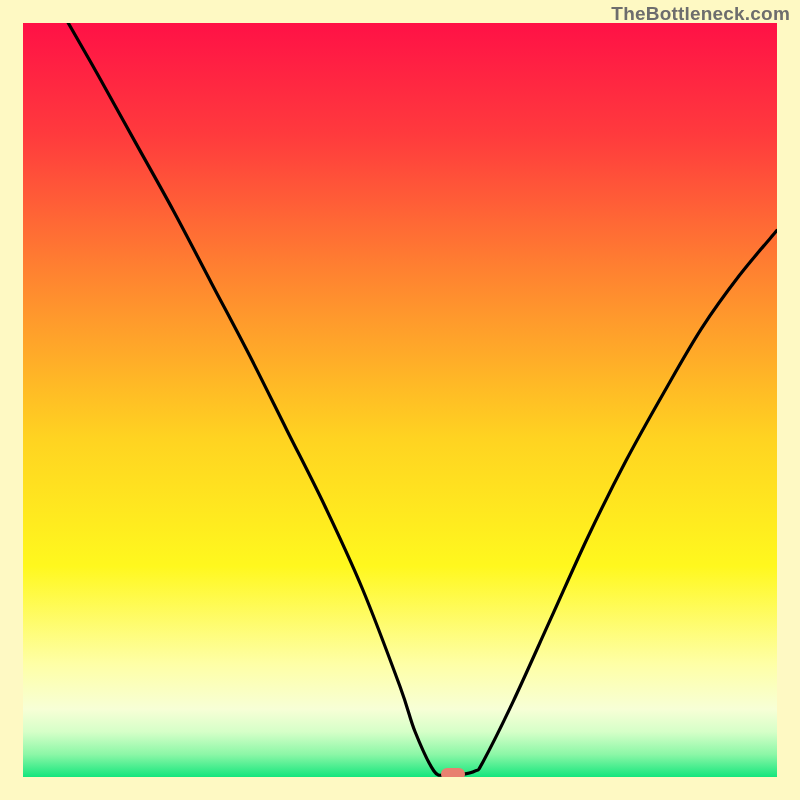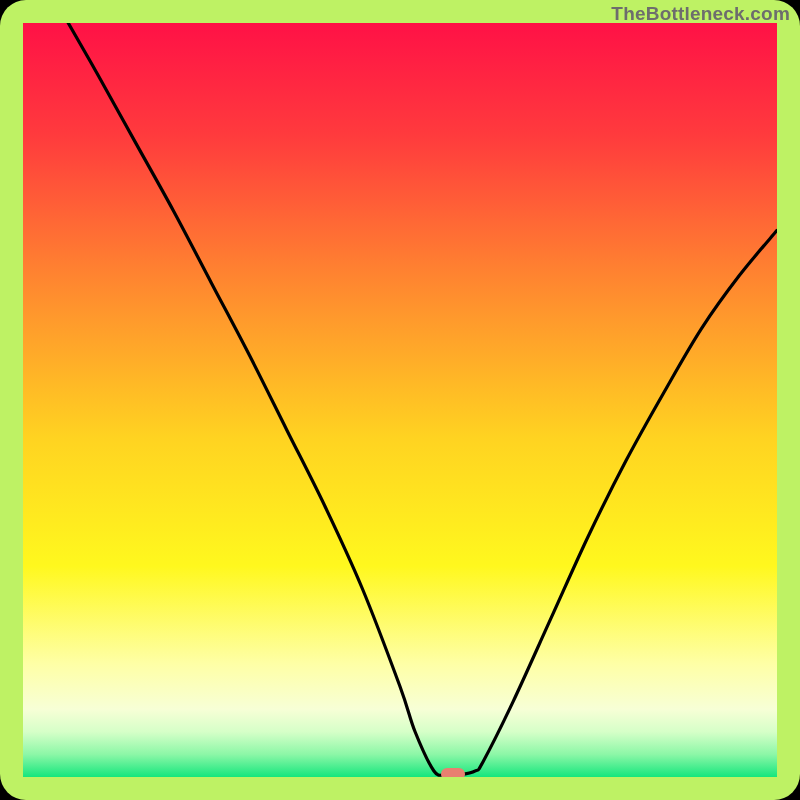--- a/index.html
+++ b/index.html
@@ -7,22 +7,21 @@
     padding: 0;
     width: 800px;
     height: 800px;
     background: #000;
     overflow: hidden;
   }
   .chart-container {
     position: relative;
     width: 800px;
     height: 800px;
-    background: #bef264;
-    border-radius: 26px;
+    background: #fef9c3;
   }
   .plot-area {
     position: absolute;
     left: 23px;
     top: 23px;
     width: 754px;
     height: 754px;
     overflow: hidden;
   }
   .gradient-bg {

